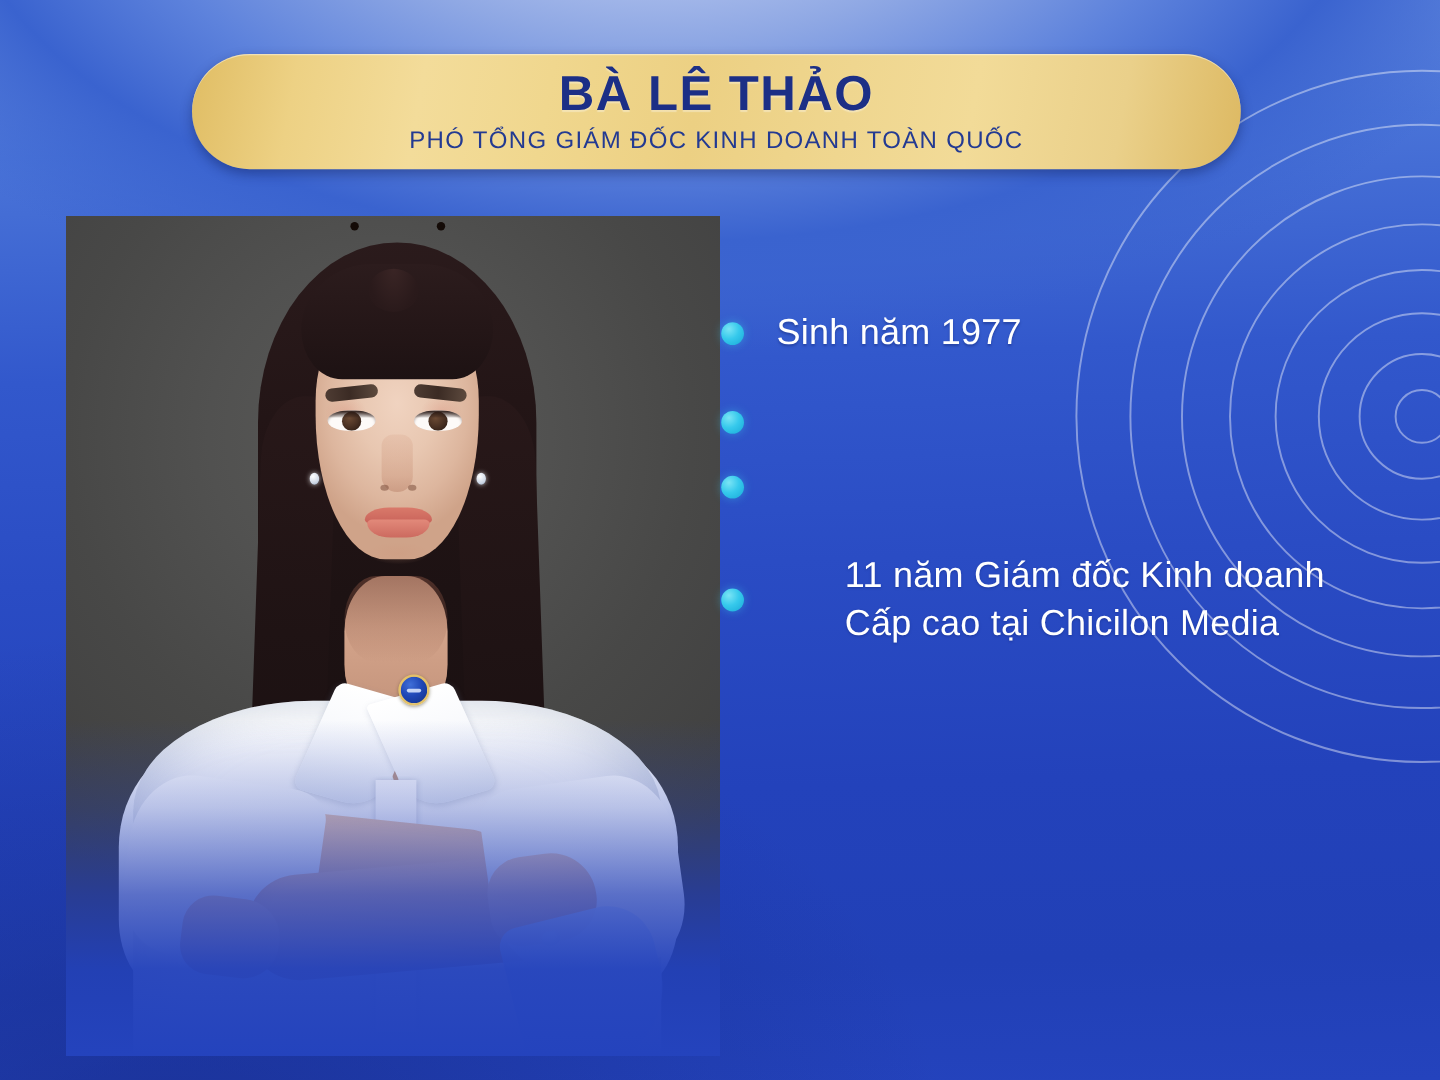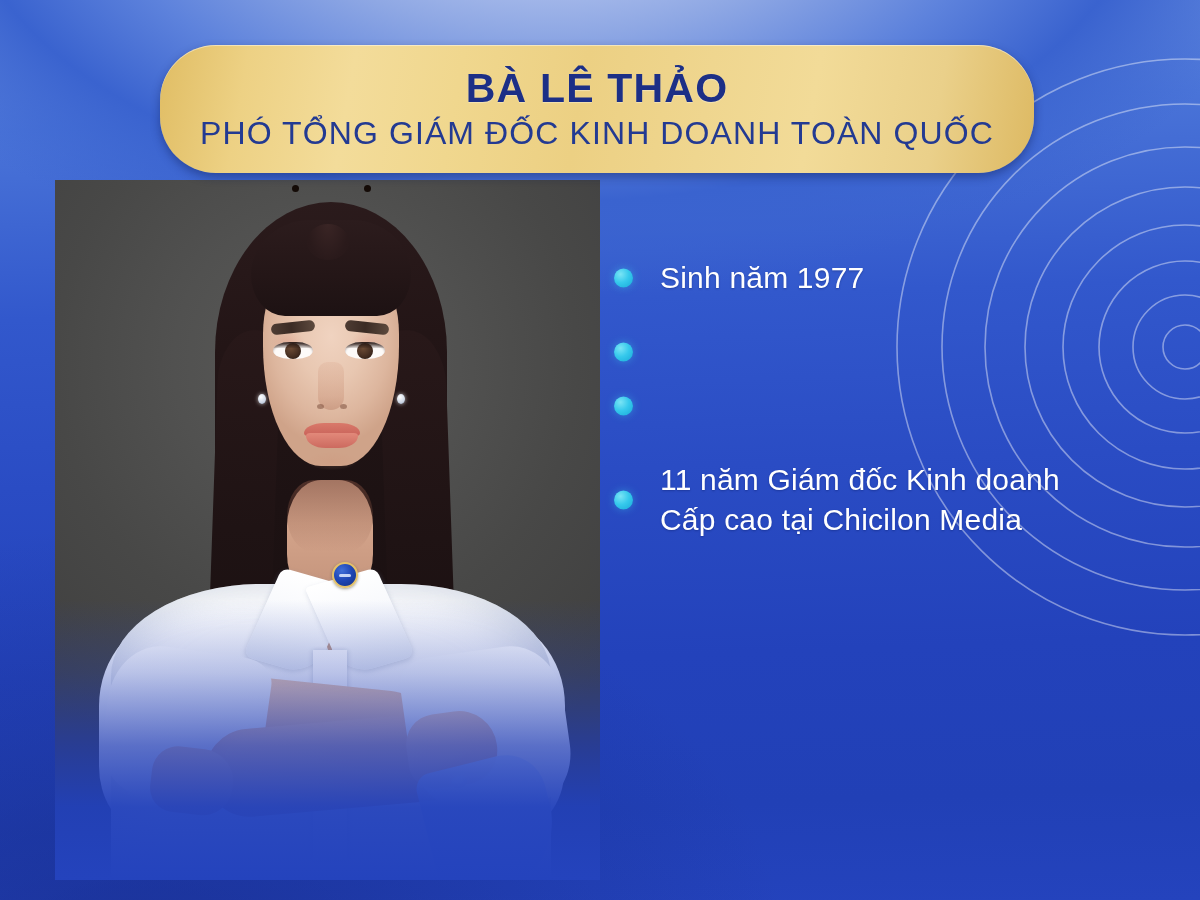--- a/index.html
+++ b/index.html
@@ -26,40 +26,40 @@
     background:radial-gradient(ellipse 900px 620px at 12% 108%, rgba(16,30,110,.45) 0%, rgba(20,36,120,.18) 45%, transparent 72%);
     pointer-events:none;
   }
 
   
   .rings{ position:absolute; left:0; top:0; width:1200px; height:900px; pointer-events:none; }
 
   
   .banner{
     position:absolute; left:160px; top:45px;
-    width:874px; height:128px;
+    width:874px; height:96px;
     border-radius:56px;
     background:linear-gradient(100deg,
         #e0bd64 0%, #edd184 10%, #f3dc9a 22%, #f0d78e 34%,
         #ecd083 48%, #efd68f 62%, #f2db98 74%, #ead08a 88%, #ddb962 100%);
     box-shadow:0 4px 10px rgba(12,24,80,.40), inset 0 1px 0 rgba(255,255,255,.45);
     display:flex; flex-direction:column;
     align-items:center; justify-content:center;
     z-index:5;
   }
   .banner-title{
     font-size:41px; font-weight:bold;
     color:#1c2f86;
     letter-spacing:1.2px;
     line-height:1.02;
     text-shadow:0 1px 1px rgba(255,255,255,.35);
     white-space:nowrap;
   }
   .banner-sub{
-    font-size:32px; font-weight:500;
+    font-size:20px; font-weight:500;
     color:#233a92;
     letter-spacing:1.1px;
     margin-top:7px;
     line-height:1.05;
     white-space:nowrap;
   }
 
   
   .photo{
     position:absolute; left:55px; top:180px;
@@ -308,31 +308,31 @@
   }
   .cuff-fold{
     position:absolute; left:372px; top:580px; width:126px; height:130px;
     background:linear-gradient(200deg, rgba(214,228,255,.95) 0%, rgba(178,200,248,.85) 48%, rgba(140,172,240,.70) 100%);
     border-radius:16px 40px 70px 30px;
     transform:rotate(-14deg);
   }
 
   
   .bullets{
-    position:absolute; left:614px; top:258px;
+    position:absolute; left:601px; top:258px;
     width:560px;
     z-index:6;
   }
   .bullet{
     position:relative;
     display:flex; align-items:center;
     padding-left:46px;
     margin-bottom:54px;
   }
-  .bullet:last-child{ margin-bottom:17px; }
+  .bullet:last-child{ margin-bottom:17px;justify-content:center; }
   .dot{
     position:absolute; left:0; top:50%;
     transform:translateY(-50%);
     width:19px; height:19px; border-radius:50%;
     background:radial-gradient(circle at 34% 30%, #7ae4f5 0%, #36c9ec 46%, #18a9d8 100%);
     box-shadow:0 0 8px rgba(60,200,238,.45);
   }
   .btext{
     color:#ffffff;
     font-size:30px;

